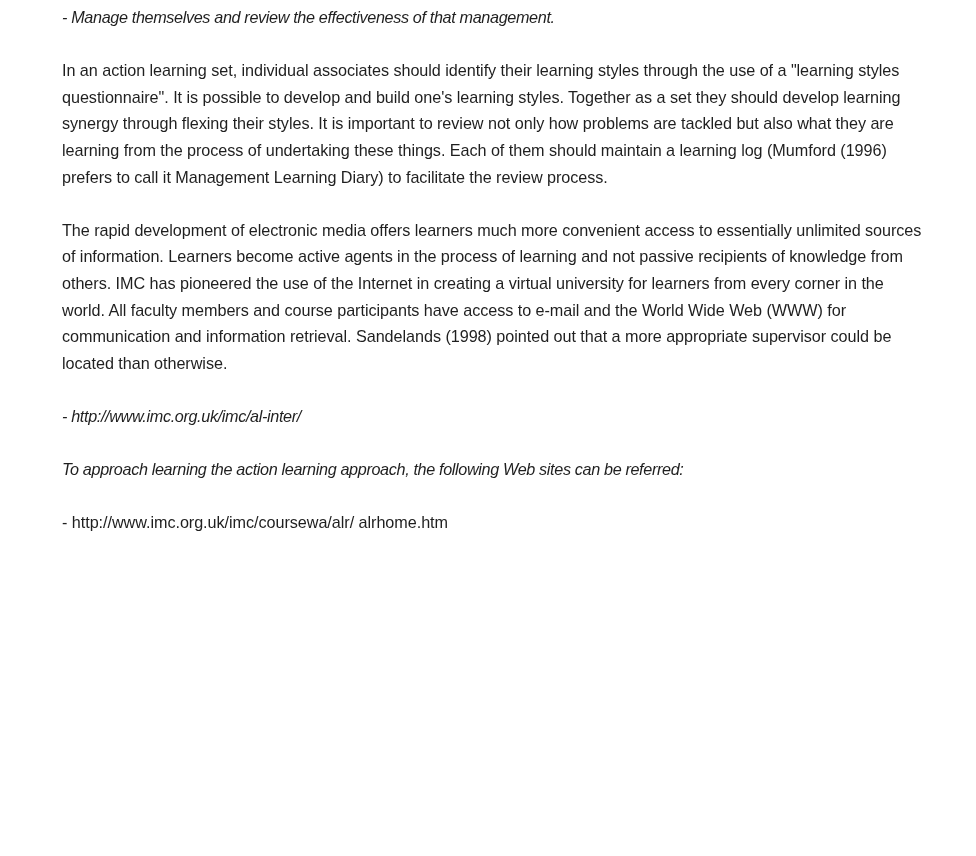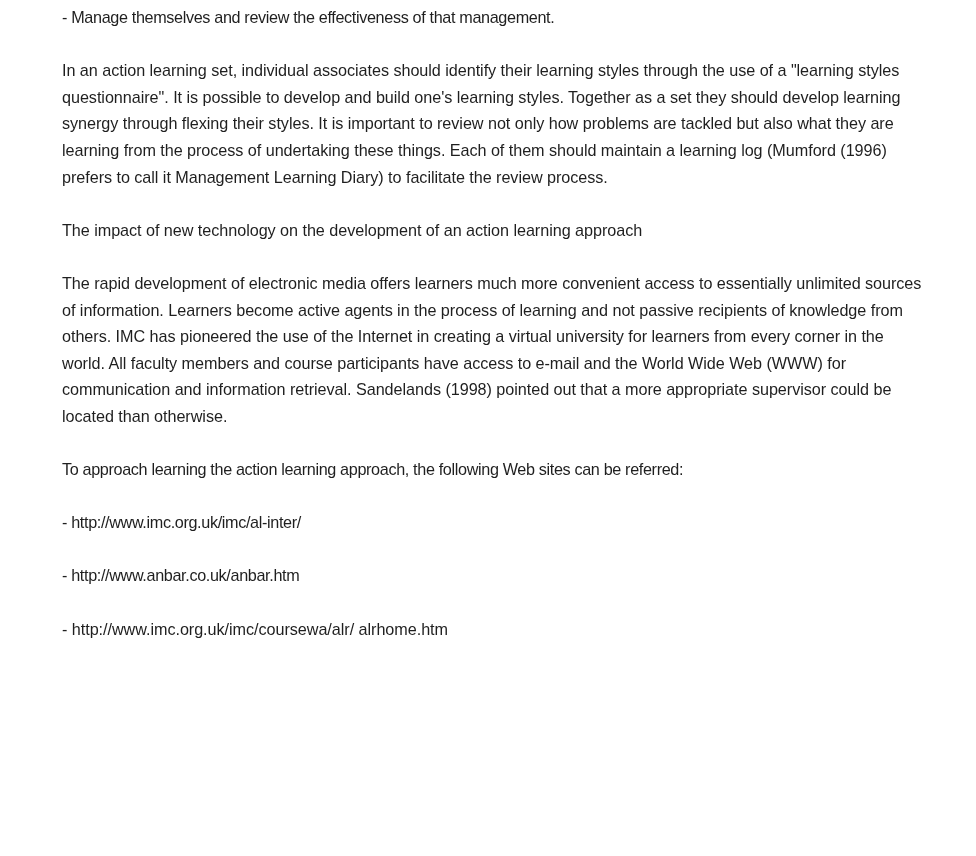--- a/index.html
+++ b/index.html
@@ -22,32 +22,31 @@
       font-size: 16.2px;
       line-height: 26.6px;
       color: #1f1f1f;
       letter-spacing: -0.05px;
     }
     .doc p {
       margin: 0 0 26.6px 0;
     }
     .bullet-condensed {
       letter-spacing: -0.35px;
+      font-style: italic;
     }
   </style>
 </head>
 <body>
 
 <div class="doc">
   <p class="bullet-condensed">- Manage themselves and review the effectiveness of that management.</p>
 
   <p>In an action learning set, individual associates should identify their learning styles through the use of a "learning styles questionnaire". It is possible to develop and build one's learning styles. Together as a set they should develop learning synergy through flexing their styles. It is important to review not only how problems are tackled but also what they are learning from the process of undertaking these things. Each of them should maintain a learning log (Mumford (1996) prefers to call it Management Learning Diary) to facilitate the review process.</p>
 
-  <p>The impact of new technology on the development of an action learning approach</p>
 
   <p>The rapid development of electronic media offers learners much more convenient access to essentially unlimited sources of information. Learners become active agents in the process of learning and not passive recipients of knowledge from others. IMC has pioneered the use of the Internet in creating a virtual university for learners from every corner in the world. All faculty members and course participants have access to e-mail and the World Wide Web (WWW) for communication and information retrieval. Sandelands (1998) pointed out that a more appropriate supervisor could be located than otherwise.</p>
 
+  <p class="bullet-condensed">- http://www.imc.org.uk/imc/al-inter/</p>
+
   <p class="bullet-condensed">To approach learning the action learning approach, the following Web sites can be referred:</p>
-
-  <p class="bullet-condensed">- http://www.imc.org.uk/imc/al-inter/</p>
-  <p class="bullet-condensed">- http://www.anbar.co.uk/anbar.htm</p>
   <p>- http://www.imc.org.uk/imc/coursewa/alr/ alrhome.htm</p>
 </div>
 
 </body></html>

